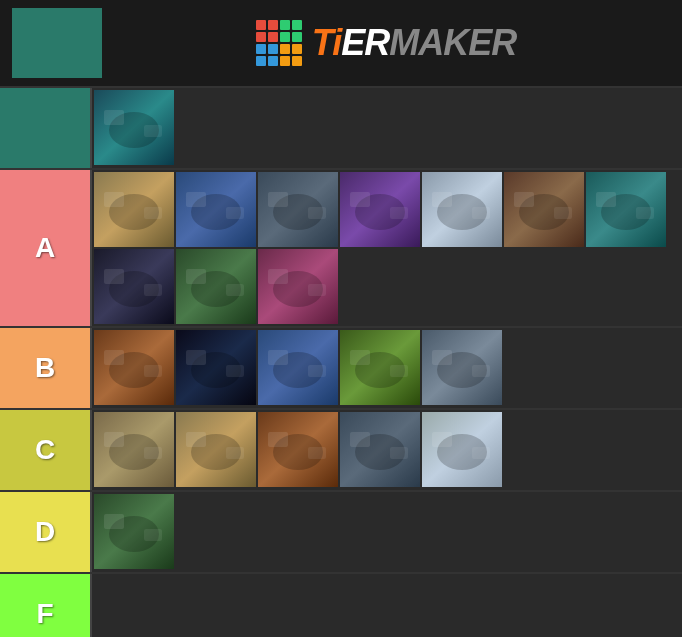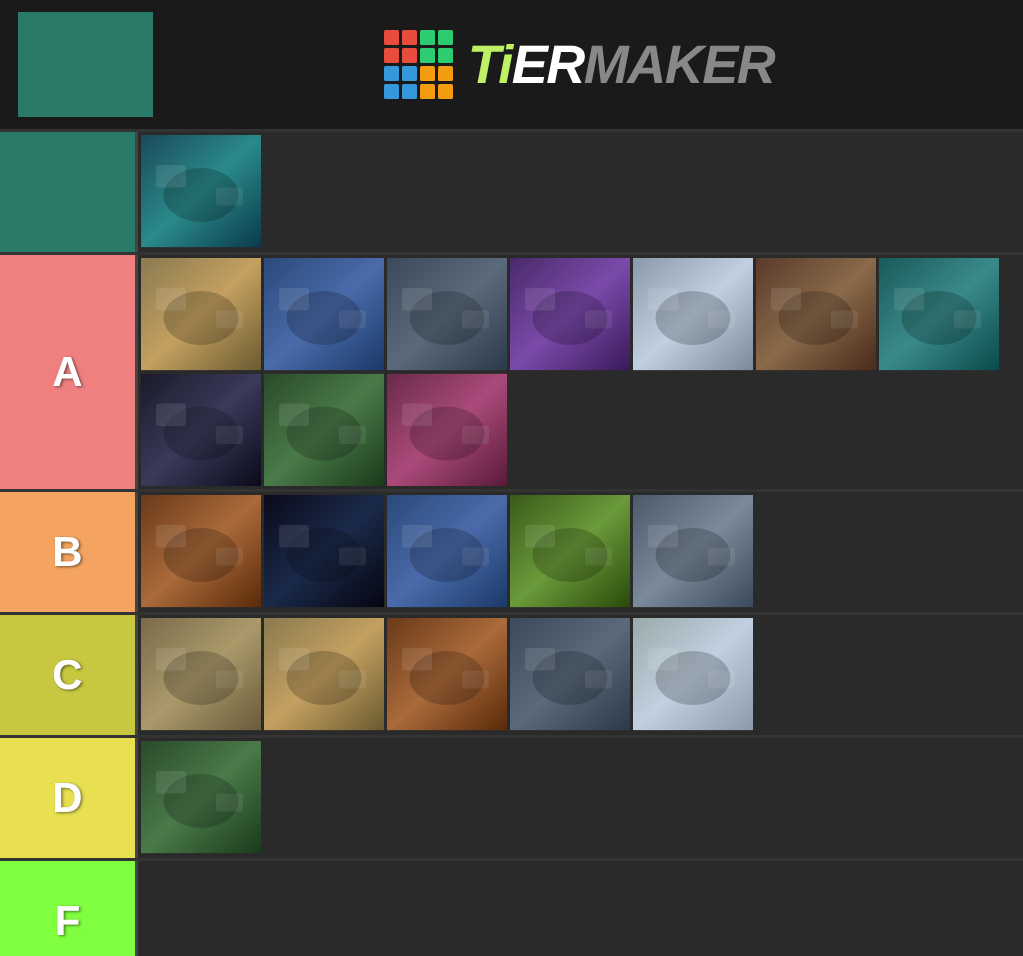--- a/index.html
+++ b/index.html
@@ -148,21 +148,21 @@
             <div class="logo-cell" style="background: rgb(52, 152, 219);"></div>
             <div class="logo-cell" style="background: rgb(52, 152, 219);"></div>
             <div class="logo-cell" style="background: rgb(243, 156, 18);"></div>
             <div class="logo-cell" style="background: rgb(243, 156, 18);"></div>
             <div class="logo-cell" style="background: rgb(52, 152, 219);"></div>
             <div class="logo-cell" style="background: rgb(52, 152, 219);"></div>
             <div class="logo-cell" style="background: rgb(243, 156, 18);"></div>
             <div class="logo-cell" style="background: rgb(243, 156, 18);"></div>
           </div>
         <div class="logo-text">
-          <span style="color:#bef264; ">Ti</span><span style="color:#fff; font-weight:900;">ER</span><span style="color:#888; ">MAKER</span>
+          <span style="color:#f97316; ">Ti</span><span style="color:#fff; font-weight:900;">ER</span><span style="color:#888; ">MAKER</span>
         </div>
       </div>
     </div>
   </div>
 
   <div id="tier-list-el">
   <div class="tier-row">
         <div class="tier-label" style="background: rgb(42, 122, 106);"></div>
         <div class="tier-items">
           <div class="map-svg" title="Lockout"><svg viewBox="0 0 80 75" width="80" height="75">

